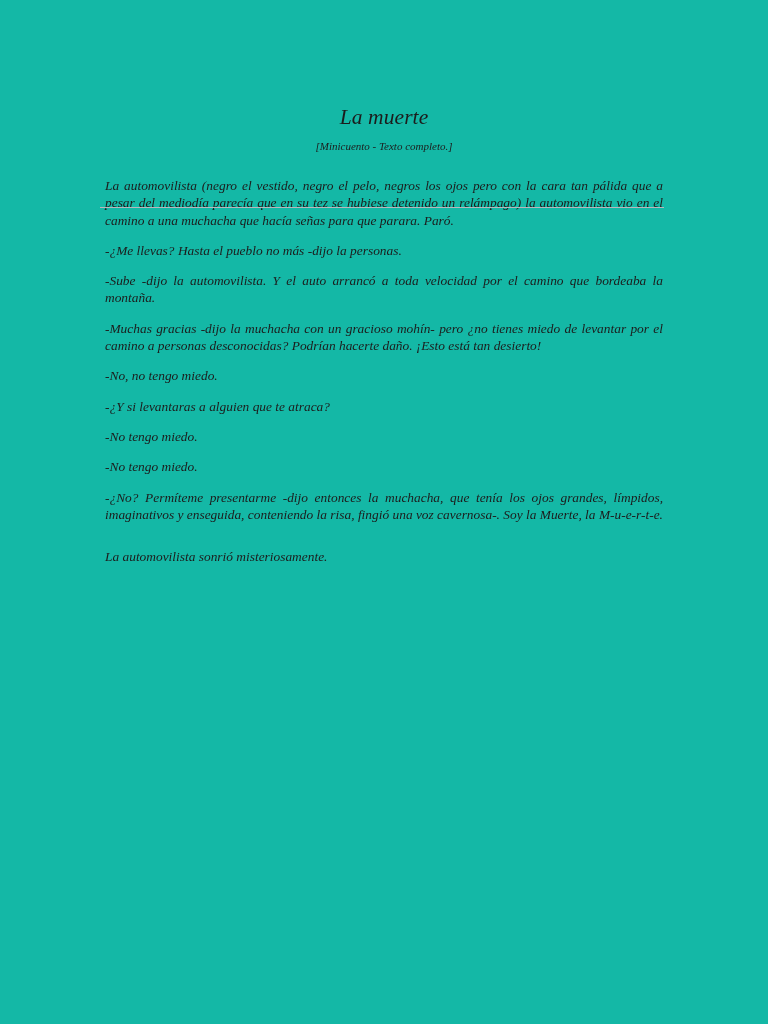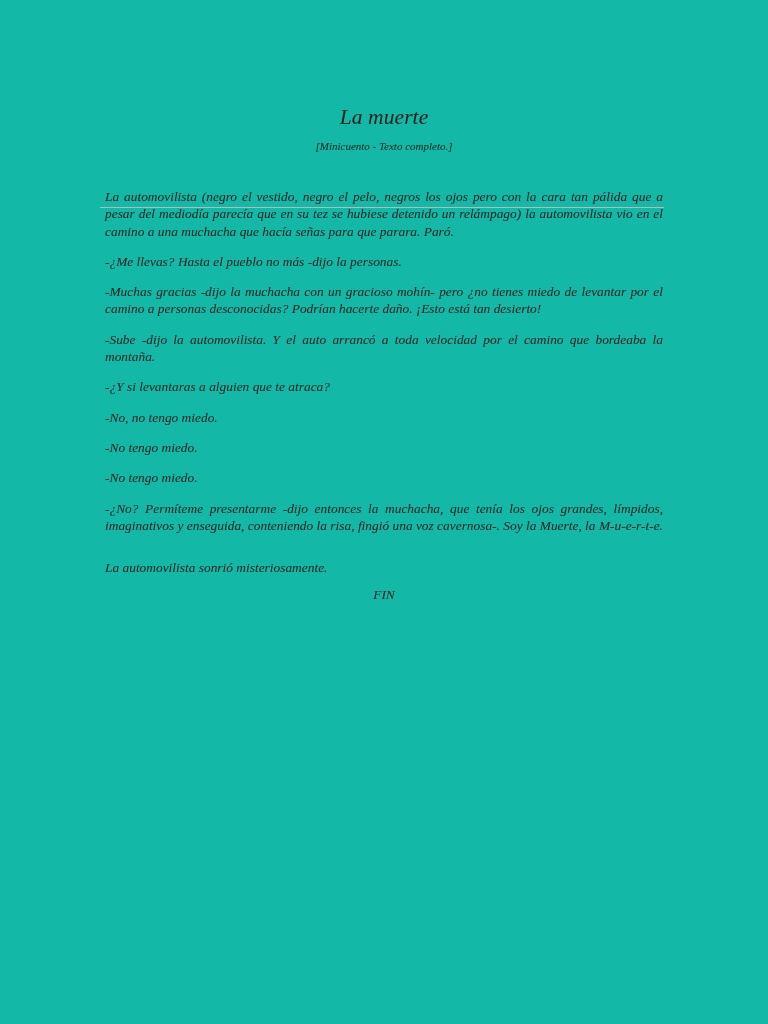--- a/index.html
+++ b/index.html
@@ -106,31 +106,30 @@
 <div class="page" style="background: #14b8a6; font-style: italic;">
 
   <div class="content">
 
     <header class="masthead">
       <h1 class="doc-title" style="color: rgb(28, 28, 28);">La muerte</h1>
       <div class="doc-subtitle" style="color: rgb(28, 28, 28);">[Minicuento - Texto completo.]</div>
     </header>
 
     <div class="body-text">
-        <p class="para" style="color: rgb(28, 28, 28); margin-top: 11px;">La automovilista (negro el vestido, negro el pelo, negros los ojos pero con la cara tan pálida que a pesar del mediodía parecía que en su tez se hubiese detenido un relámpago) la automovilista vio en el camino a una muchacha que hacía señas para que parara. Paró.</p>
+        <p class="para" style="color: rgb(28, 28, 28);">La automovilista (negro el vestido, negro el pelo, negros los ojos pero con la cara tan pálida que a pesar del mediodía parecía que en su tez se hubiese detenido un relámpago) la automovilista vio en el camino a una muchacha que hacía señas para que parara. Paró.</p>
         <p class="para" style="color: rgb(28, 28, 28);">-¿Me llevas? Hasta el pueblo no más -dijo la personas.</p>
+        <p class="para" style="color: rgb(28, 28, 28);">-Sube -dijo la automovilista. Y el auto arrancó a toda velocidad por el camino que bordeaba la montaña.</p>
         <p class="para" style="color: rgb(28, 28, 28);">-Muchas gracias -dijo la muchacha con un gracioso mohín- pero ¿no tienes miedo de levantar por el camino a personas desconocidas? Podrían hacerte daño. ¡Esto está tan desierto!</p>
-        <p class="para" style="color: rgb(28, 28, 28);">-Sube -dijo la automovilista. Y el auto arrancó a toda velocidad por el camino que bordeaba la montaña.</p>
+        <p class="para" style="color: rgb(28, 28, 28);">-No, no tengo miedo.</p>
         <p class="para" style="color: rgb(28, 28, 28);">-¿Y si levantaras a alguien que te atraca?</p>
-        <p class="para" style="color: rgb(28, 28, 28);">-No, no tengo miedo.</p>
         <p class="para" style="color: rgb(28, 28, 28);">-No tengo miedo.</p>
         <p class="para" style="color: rgb(28, 28, 28);">-No tengo miedo.</p>
         <p class="para" style="color: rgb(28, 28, 28);">-¿No? Permíteme presentarme -dijo entonces la muchacha, que tenía los ojos grandes, límpidos, imaginativos y enseguida, conteniendo la risa, fingió una voz cavernosa-. Soy la Muerte, la M-u-e-r-t-e.</p>
         <p class="para" style="color: rgb(28, 28, 28); margin-top: 25px;">La automovilista sonrió misteriosamente.</p>
       </div>
 
-    <div class="ending" style="color: rgb(28, 28, 28);">FIN</div>
 
   </div>
 
   <hr class="rule" style="border-top-color: rgb(185, 183, 187);">
 
 </div>
 
 </body></html>

